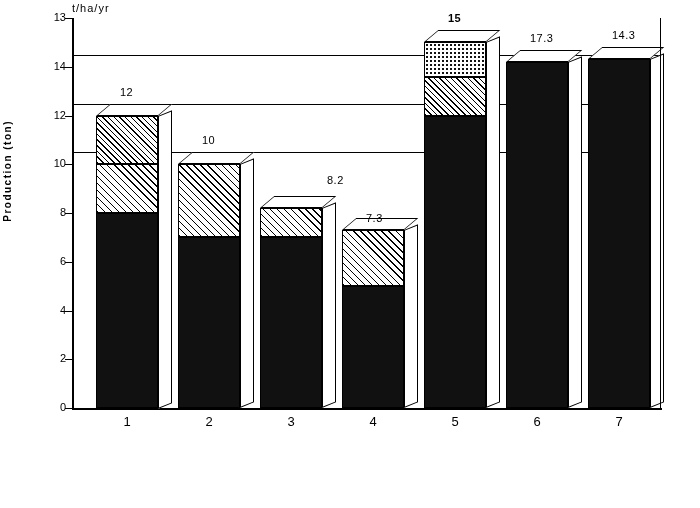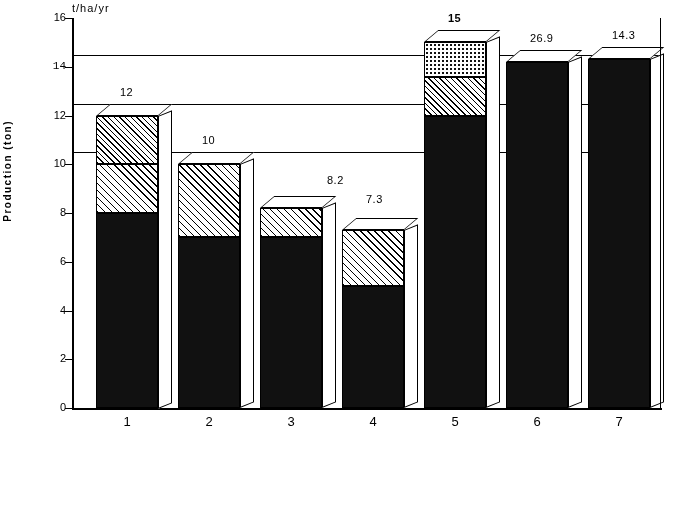--- a/index.html
+++ b/index.html
@@ -69,23 +69,23 @@
         <div class="ytick-label" style="top: 285.5px;">4</div>
         <div class="tick" style="top: 243.75px;"></div>
         <div class="ytick-label" style="top: 236.75px;">6</div>
         <div class="tick" style="top: 195px;"></div>
         <div class="ytick-label" style="top: 188px;">8</div>
         <div class="tick" style="top: 146.25px;"></div>
         <div class="ytick-label" style="top: 139.25px;">10</div>
         <div class="tick" style="top: 97.5px;"></div>
         <div class="ytick-label" style="top: 90.5px;">12</div>
         <div class="tick" style="top: 48.75px;"></div>
-        <div class="ytick-label" style="top: 41.75px; font-family: Liberation Mono, monospace;">14</div>
+        <div class="ytick-label" style="top: 41.75px;">14</div>
         <div class="tick" style="top: 0px;"></div>
-        <div class="ytick-label" style="top: -7px;">16</div>
+        <div class="ytick-label" style="top: -7px;">13</div>
       </div>
     <div id="grid">
         <div class="gridline" style="top: 134.25px; width: 590px;"></div>
         <div class="gridline" style="top: 85.5px; width: 590px;"></div>
         <div class="gridline" style="top: 36.75px; width: 590px;"></div>
       </div>
     <div class="bars" id="bars">
         <div class="barwrap" style="left: 24px; height: 292.5px;">
           <div class="side" style="left: 62px; bottom: 0px; height: 292.5px;"></div>
           <div class="topface" style="left: 0px; width: 62px; bottom: 292.5px;"></div>
@@ -107,35 +107,35 @@
           <div class="seg f-amagur" style="bottom: 0px; height: 170.625px;"></div>
           <div class="seg f-scarp" style="bottom: 170.625px; height: 29.25px;"></div>
         </div>
         <div class="value" style="left: 212px; top: 156px; margin-left: 43px;">8.2</div>
         <div class="barwrap" style="left: 270px; height: 177.938px;">
           <div class="side" style="left: 62px; bottom: 0px; height: 177.938px;"></div>
           <div class="topface" style="left: 0px; width: 62px; bottom: 177.938px;"></div>
           <div class="seg f-amagur" style="bottom: 0px; height: 121.875px;"></div>
           <div class="seg f-scarp" style="bottom: 121.875px; height: 56.0625px;"></div>
         </div>
-        <div class="value" style="left: 294px; top: 175px; text-align: right;">7.3</div>
+        <div class="value" style="left: 294px; top: 194px; text-align: right;">7.3</div>
         <div class="barwrap" style="left: 352px; height: 365.625px;">
           <div class="side" style="left: 62px; bottom: 0px; height: 365.625px;"></div>
           <div class="topface" style="left: 0px; width: 62px; bottom: 365.625px;"></div>
           <div class="seg f-amagur" style="bottom: 0px; height: 292.5px;"></div>
           <div class="seg f-mcarp" style="bottom: 292.5px; height: 39px;"></div>
           <div class="seg f-catla" style="bottom: 331.5px; height: 34.125px;"></div>
         </div>
         <div class="value" style="left: 376px; top: -5.625px; font-weight: bold;">15</div>
         <div class="barwrap" style="left: 434px; height: 346.125px;">
           <div class="side" style="left: 62px; bottom: 0px; height: 346.125px;"></div>
           <div class="topface" style="left: 0px; width: 62px; bottom: 346.125px;"></div>
           <div class="seg f-amagur" style="bottom: 0px; height: 346.125px;"></div>
         </div>
-        <div class="value" style="left: 458px; top: 13.875px;">26.9</div>
+        <div class="value" style="left: 458px; top: 13.875px;">17.3</div>
         <div class="barwrap" style="left: 516px; height: 348.562px;">
           <div class="side" style="left: 62px; bottom: 0px; height: 348.562px;"></div>
           <div class="topface" style="left: 0px; width: 62px; bottom: 348.562px;"></div>
           <div class="seg f-amagur" style="bottom: 0px; height: 348.562px;"></div>
         </div>
         <div class="value" style="left: 540px; top: 11.4375px;">14.3</div>
       </div>
     <div id="xaxis">
         <div class="xtick-label" style="left: 35px;">1</div>
         <div class="xtick-label" style="left: 117px;">2</div>

